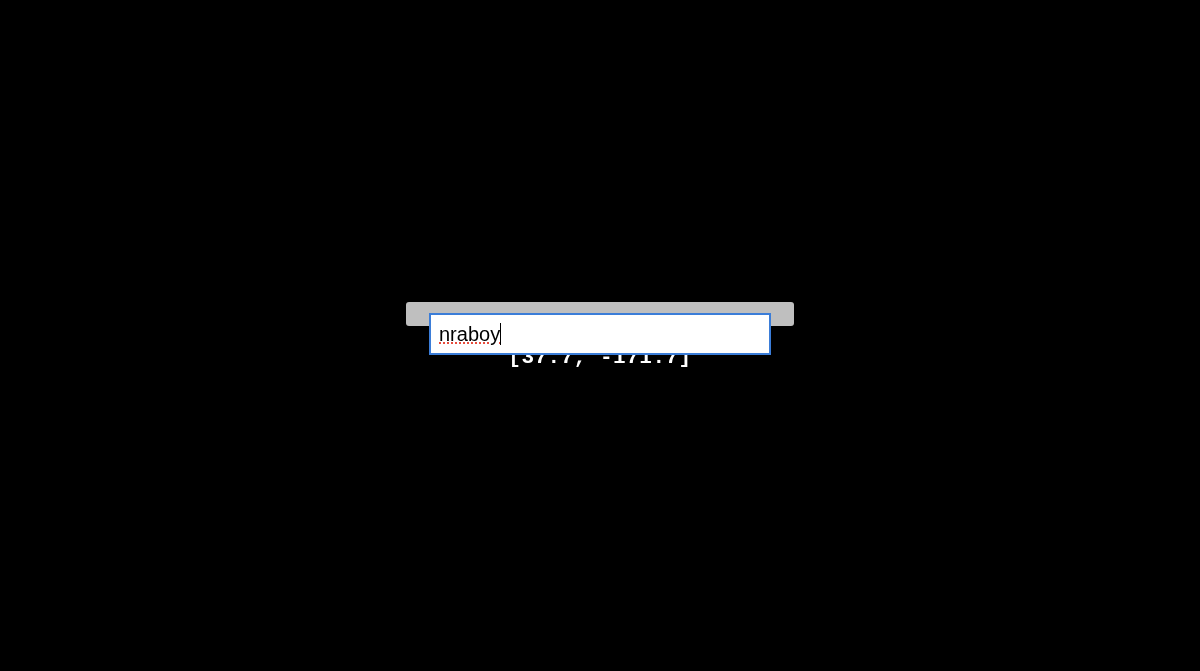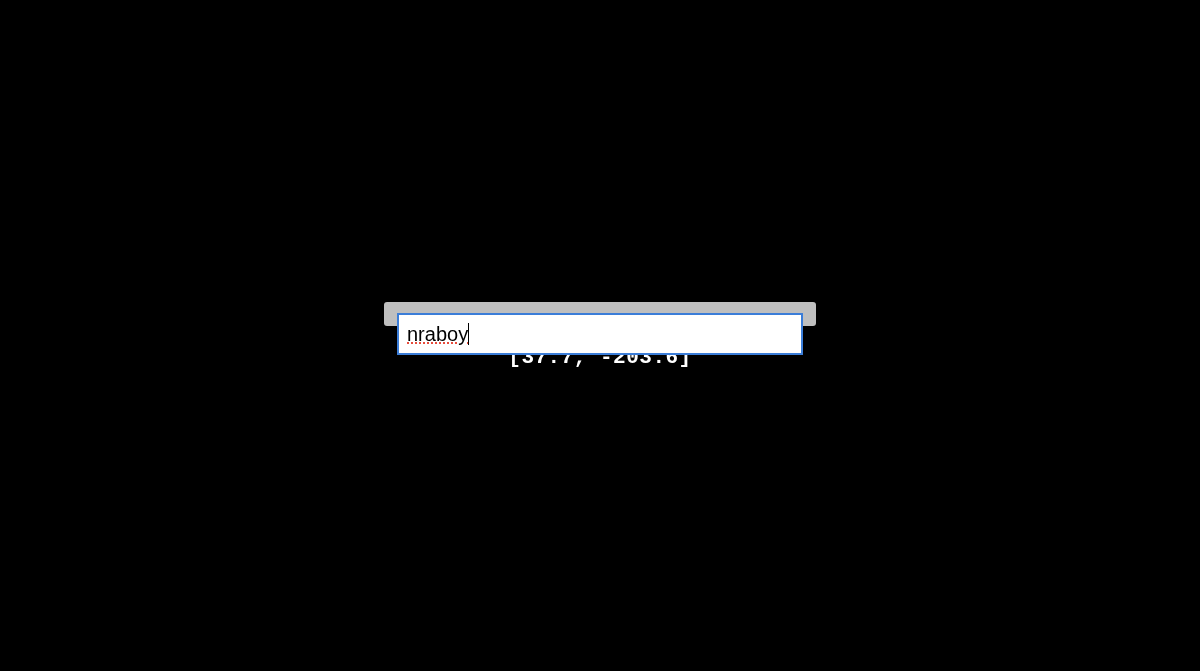--- a/index.html
+++ b/index.html
@@ -15,22 +15,22 @@
       display: flex;
       flex-direction: column;
       align-items: center;
       justify-content: center;
       font-family: Arial, Helvetica, sans-serif;
       overflow: hidden;
     }
     
     .input-container {
       background: #bfbfbf;
-      padding: 12px 14px;
-      width: 432px;
+      padding: 12px 24px;
+      width: 388px;
       border-radius: 3px;
     }
     
     .text-input {
       width: 100%;
       height: 40px;
       padding: 6px 8px;
       font-size: 20px;
       font-family: Arial, Helvetica, sans-serif;
       border: 1px solid #3b7dd8;
@@ -100,13 +100,13 @@
 <div class="input-container">
   <div class="input-wrapper">
     <input type="text" class="text-input hidden-input" value="nraboy" style="">
     <div class="input-display">
       <span class="input-text">nraboy</span>
       <span class="cursor"></span>
     </div>
   </div>
 </div>
 
-<div class="coordinates">[37.7, -203.6]</div>
+<div class="coordinates">[37.7, -171.7]</div>
 
 </body></html>

